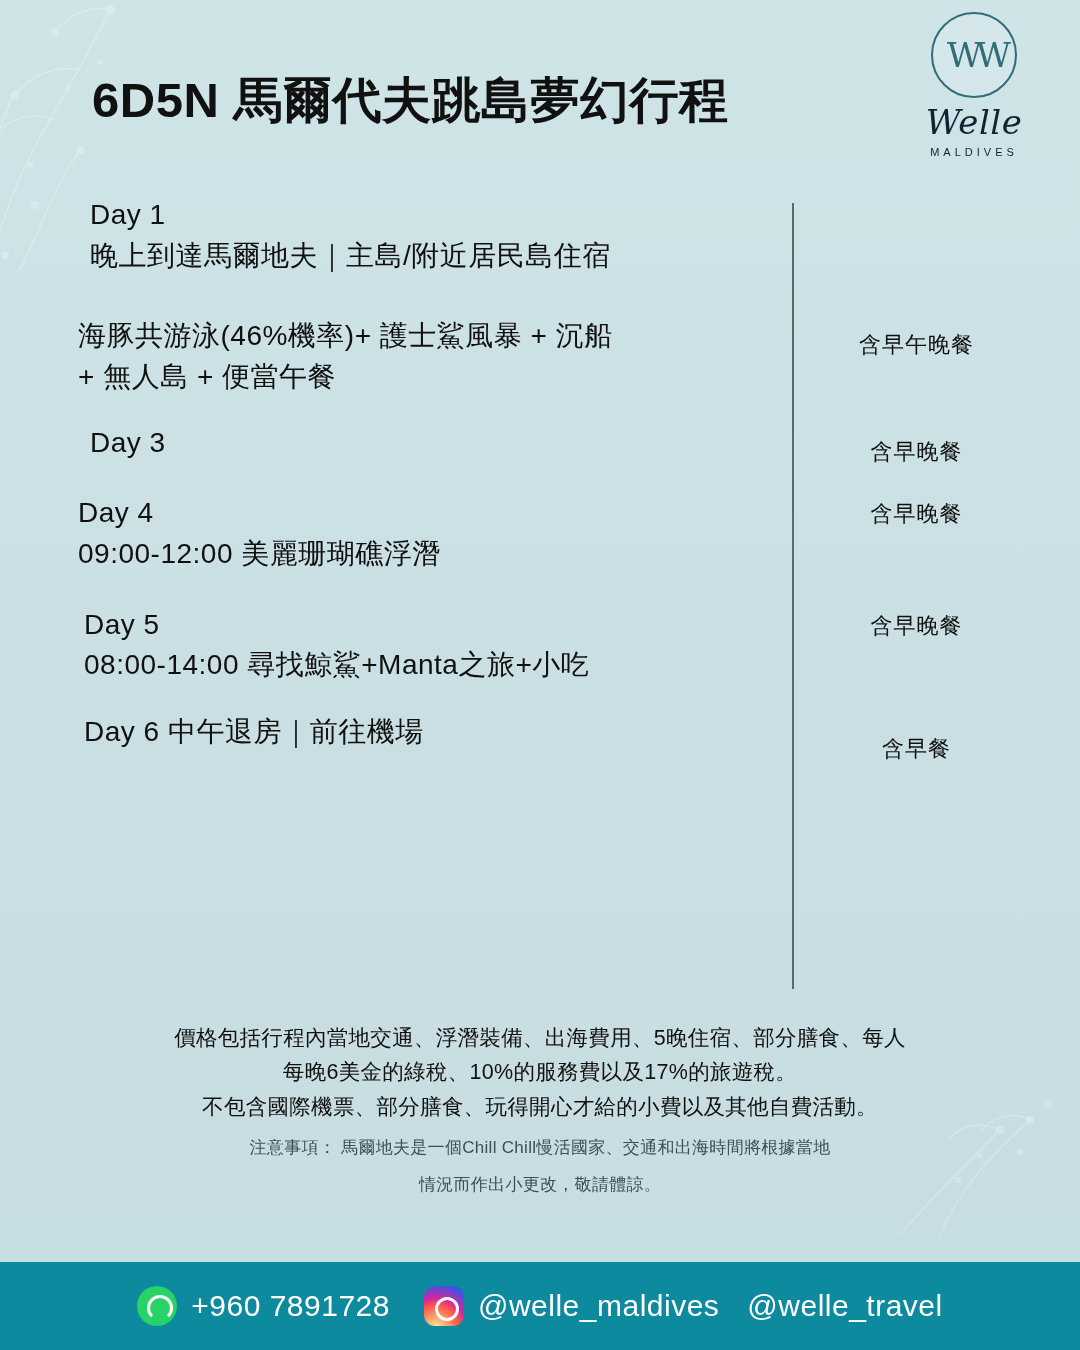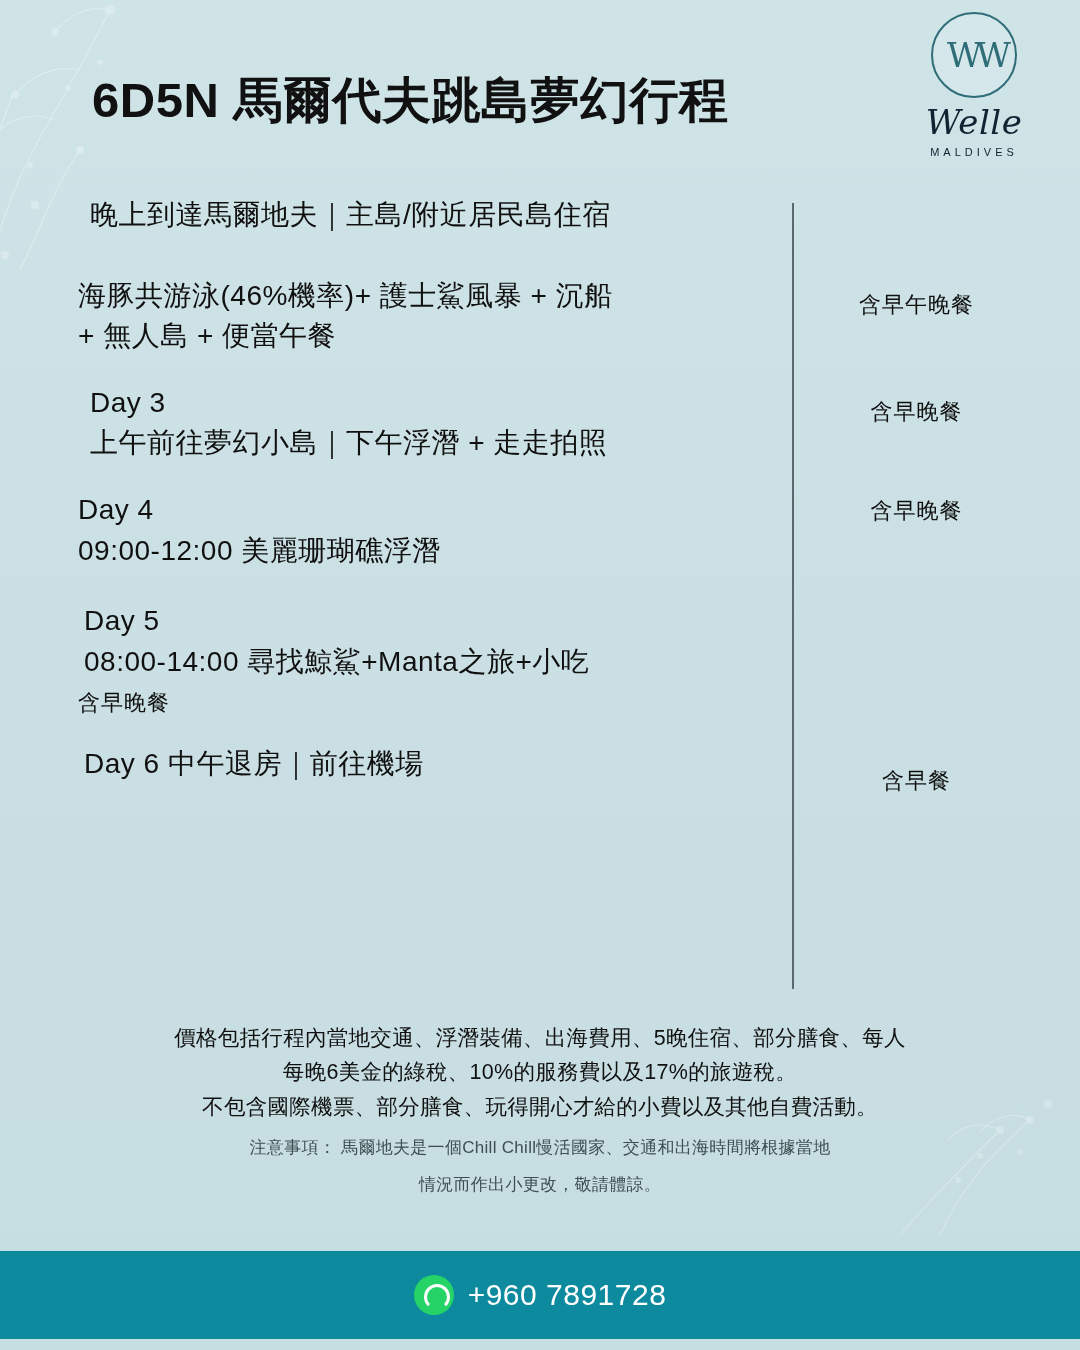--- a/index.html
+++ b/index.html
@@ -136,21 +136,21 @@
   }
   .meal-top { padding-top: 6px; }
   .meal-mid { padding-top: 14px; }
   .meal-low { padding-top: 22px; }
 
   
   .r1 { margin-bottom: 40px; }
   .r2 { margin-bottom: 26px; }
   .r3 { }
   .r4 { margin-bottom: 30px; }
-  .r5 { margin-bottom: 26px; flex-direction: column; }
+  .r5 { margin-bottom: 26px; }
   .r6 { margin-bottom: 0; }
 
   .indent-1 { padding-left: 12px; }
   .indent-2 { padding-left: 6px; }
 
   
   .notes {
     margin: 26px 52px 0 52px;
     text-align: center;
   }
@@ -164,21 +164,21 @@
     font-size: 17px;
     color: #3d4f52;
     line-height: 1.6;
     margin-top: 10px;
     letter-spacing: 0.3px;
   }
 
   
   .footer {
     position: absolute;
-    left: 0; right: 0; bottom: 11px;
+    left: 0; right: 0; bottom: 0;
     height: 88px;
     background: #0e8a9e;
     display: flex;
     align-items: center;
     justify-content: center;
     gap: 34px;
   }
   .contact {
     display: flex;
     align-items: center;
@@ -278,37 +278,37 @@
       <div class="logo-word">Welle</div>
       <div class="logo-sub">MALDIVES</div>
     </div>
   </div>
 
   <div class="itinerary">
     <div class="divider"></div>
 
     <div class="day-row r1">
       <div class="day-left indent-1">
+        <div class="day-label">Day 1</div>
         <div class="day-desc">晚上到達馬爾地夫｜主島/附近居民島住宿</div>
       </div>
       <div class="day-meal meal-top"></div>
     </div>
 
     <div class="day-row r2">
       <div class="day-left">
         <div class="day-desc">海豚共游泳(46%機率)+ 護士鯊風暴 + 沉船</div>
         <div class="day-desc">+ 無人島 + 便當午餐</div>
       </div>
       <div class="day-meal meal-mid">含早午晚餐</div>
     </div>
 
     <div class="day-row r3">
       <div class="day-left indent-1">
         <div class="day-label">Day 3</div>
-        <div class="day-desc">上午前往夢幻小島｜下午浮潛 + 走走拍照</div>
       </div>
       <div class="day-meal meal-mid">含早晚餐</div>
     </div>
 
     <div class="day-row r4">
       <div class="day-left">
         <div class="day-label">Day 4</div>
         <div class="day-desc">09:00-12:00 美麗珊瑚礁浮潛</div>
       </div>
       <div class="day-meal meal-top">含早晚餐</div>
@@ -336,15 +336,22 @@
     <div class="note-line">不包含國際機票、部分膳食、玩得開心才給的小費以及其他自費活動。</div>
     <div class="note-small">注意事項： 馬爾地夫是一個Chill Chill慢活國家、交通和出海時間將根據當地</div>
     <div class="note-small">情況而作出小更改，敬請體諒。</div>
   </div>
 
   <div class="footer">
     <div class="contact">
       <div class="wa-icon"></div>
       <div class="contact-text">+960 7891728</div>
     </div>
+    <div class="contact">
+      <div class="ig-icon"></div>
+      <div class="ig-handles">
+        <div class="contact-text">@welle_maldives</div>
+        <div class="contact-text">@welle_travel</div>
+      </div>
+    </div>
   </div>
 
 </div>
 
 </body></html>

